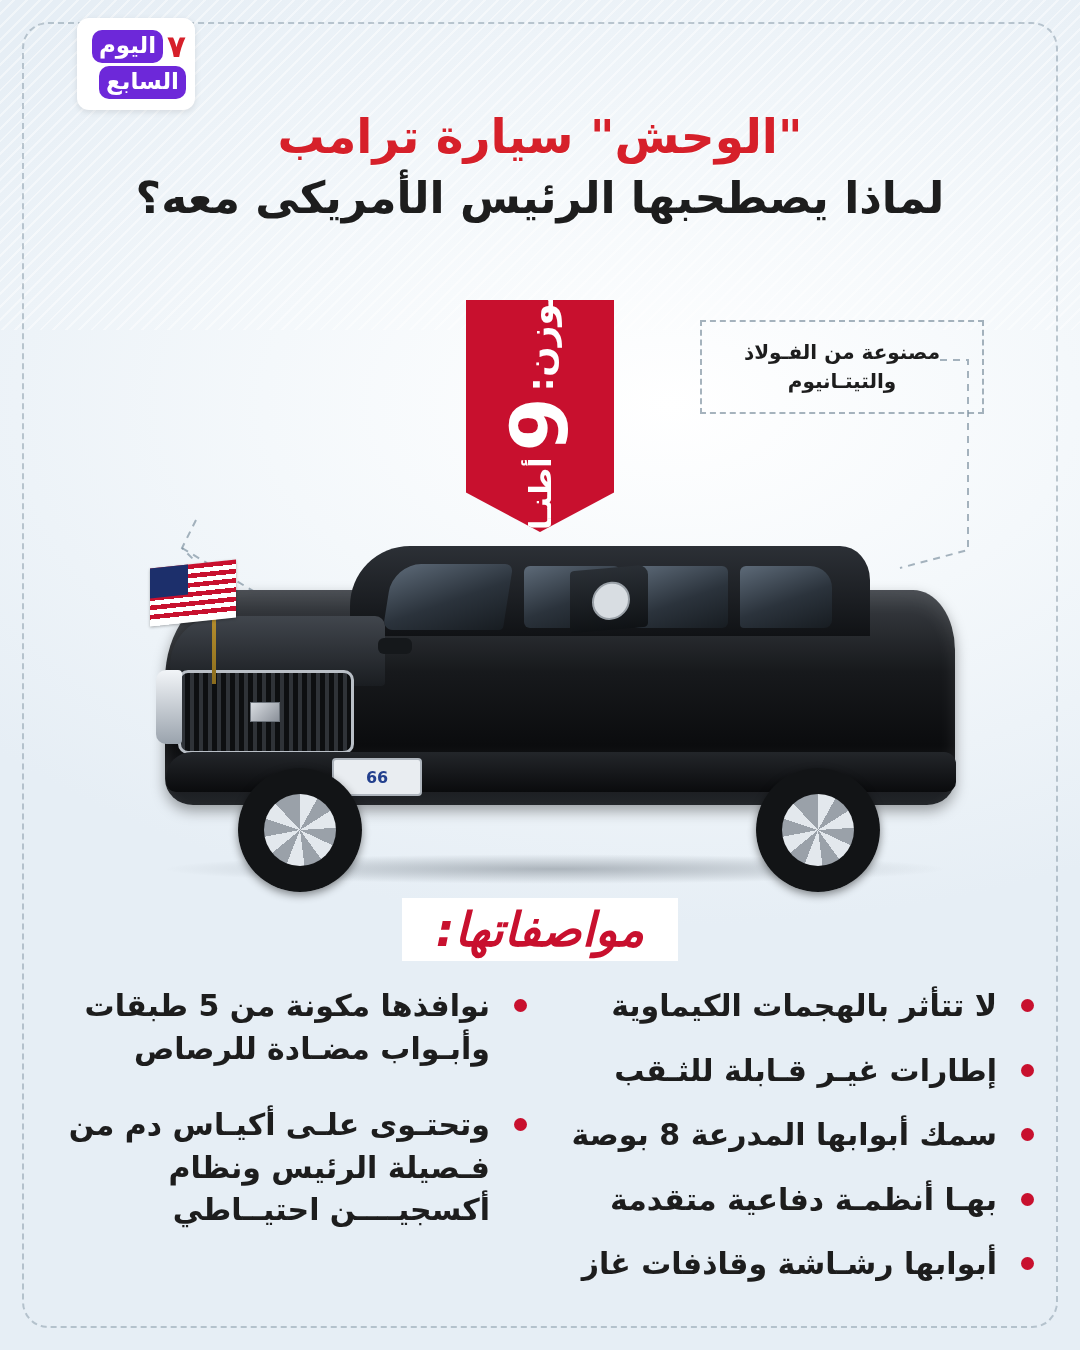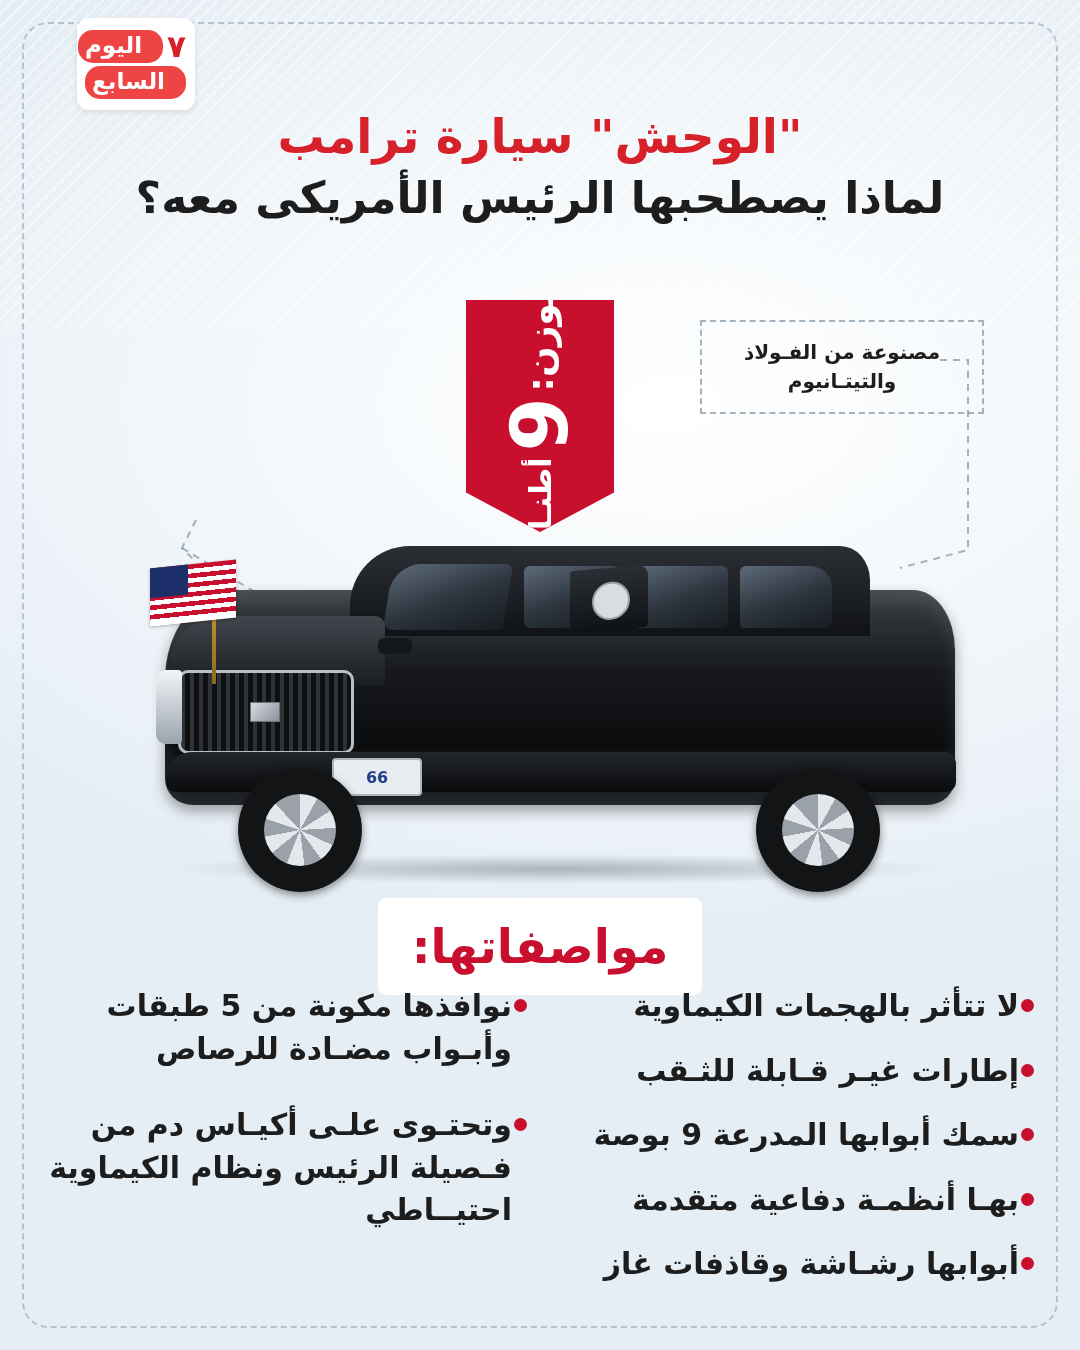--- a/index.html
+++ b/index.html
@@ -31,22 +31,22 @@
   
   .logo{
     position:absolute;left:77px;top:18px;width:118px;height:92px;
     background:#ffffff;border-radius:12px;
     box-shadow:0 2px 6px rgba(0,0,0,.10);
     display:flex;align-items:center;justify-content:center;
   }
   .logo-in{width:100px;height:72px;display:flex;flex-direction:column;justify-content:center;gap:3px;}
   .logo-row{display:flex;align-items:center;gap:4px;justify-content:flex-start;direction:rtl;}
   .logo-word{
-    background:#ef4444;color:#fff;font-weight:bold;font-size:23px;line-height:1;
-    padding:4px 21px 6px 7px;border-radius:15px;letter-spacing:-1px;
+    background:#6d28d9;color:#fff;font-weight:bold;font-size:23px;line-height:1;
+    padding:4px 7px 6px 7px;border-radius:10px;letter-spacing:-1px;
   }
   .logo-seven{
     color:#d6202a;font-weight:bold;font-size:31px;line-height:1;
   }
 
   
   .headline{
     position:absolute;top:108px;left:0;width:1080px;
     text-align:center;direction:rtl;
   }
@@ -181,33 +181,33 @@
   .mirror{
     position:absolute;left:258px;top:118px;width:34px;height:16px;
     background:#15181b;border-radius:6px;
   }
 
   
   .spec-title-wrap{
     position:absolute;left:0;top:898px;width:1080px;text-align:center;
   }
   .spec-title-band{
-    display:inline-block;background:#ffffff;padding:21px 34px;border-radius:8px;
+    display:inline-block;background:#ffffff;padding:4px 34px;border-radius:0;font-style:italic;
   }
   .spec-title{
     font-size:47px;font-weight:bold;color:#c8102e;direction:rtl;letter-spacing:-1px;
   }
 
   .specs{
     position:absolute;left:46px;top:985px;width:988px;
     display:flex;direction:rtl;gap:26px;
   }
   .spec-col{flex:1;direction:rtl;}
   .spec-item{
-    display:flex;align-items:flex-start;gap:2px;direction:rtl;
+    display:flex;align-items:flex-start;gap:24px;direction:rtl;
     margin-bottom:22px;
   }
   .dot{
     flex:0 0 auto;width:13px;height:13px;border-radius:50%;background:#c8102e;margin-top:14px;
   }
   .spec-text{
     font-size:30px;font-weight:bold;color:#1d1d1d;line-height:1.42;text-align:right;
   }
   .col-left .spec-item{margin-bottom:34px;}
 </style>
@@ -295,36 +295,36 @@
       <div class="spec-item">
         <span class="dot"></span>
         <span class="spec-text">لا تتأثر بالهجمات الكيماوية</span>
       </div>
       <div class="spec-item">
         <span class="dot"></span>
         <span class="spec-text">إطارات غيـر قـابلة للثـقب</span>
       </div>
       <div class="spec-item">
         <span class="dot"></span>
-        <span class="spec-text">سمك أبوابها المدرعة 9 بوصة</span>
+        <span class="spec-text">سمك أبوابها المدرعة 8 بوصة</span>
       </div>
       <div class="spec-item">
         <span class="dot"></span>
         <span class="spec-text">بهـا أنظمـة دفاعية متقدمة</span>
       </div>
       <div class="spec-item">
         <span class="dot"></span>
         <span class="spec-text">أبوابها رشـاشة وقاذفات غاز</span>
       </div>
     </div>
 
     <div class="spec-col col-left">
       <div class="spec-item">
         <span class="dot"></span>
         <span class="spec-text">نوافذها مكونة من 5 طبقات وأبـواب مضـادة للرصاص</span>
       </div>
       <div class="spec-item">
         <span class="dot"></span>
-        <span class="spec-text">وتحتـوى علـى أكيـاس دم من فـصيلة الرئيس ونظام الكيماوية احتيــاطي</span>
+        <span class="spec-text">وتحتـوى علـى أكيـاس دم من فـصيلة الرئيس ونظام أكسجيــــن احتيــاطي</span>
       </div>
     </div>
   </div>
 </div>
 
 </body></html>

